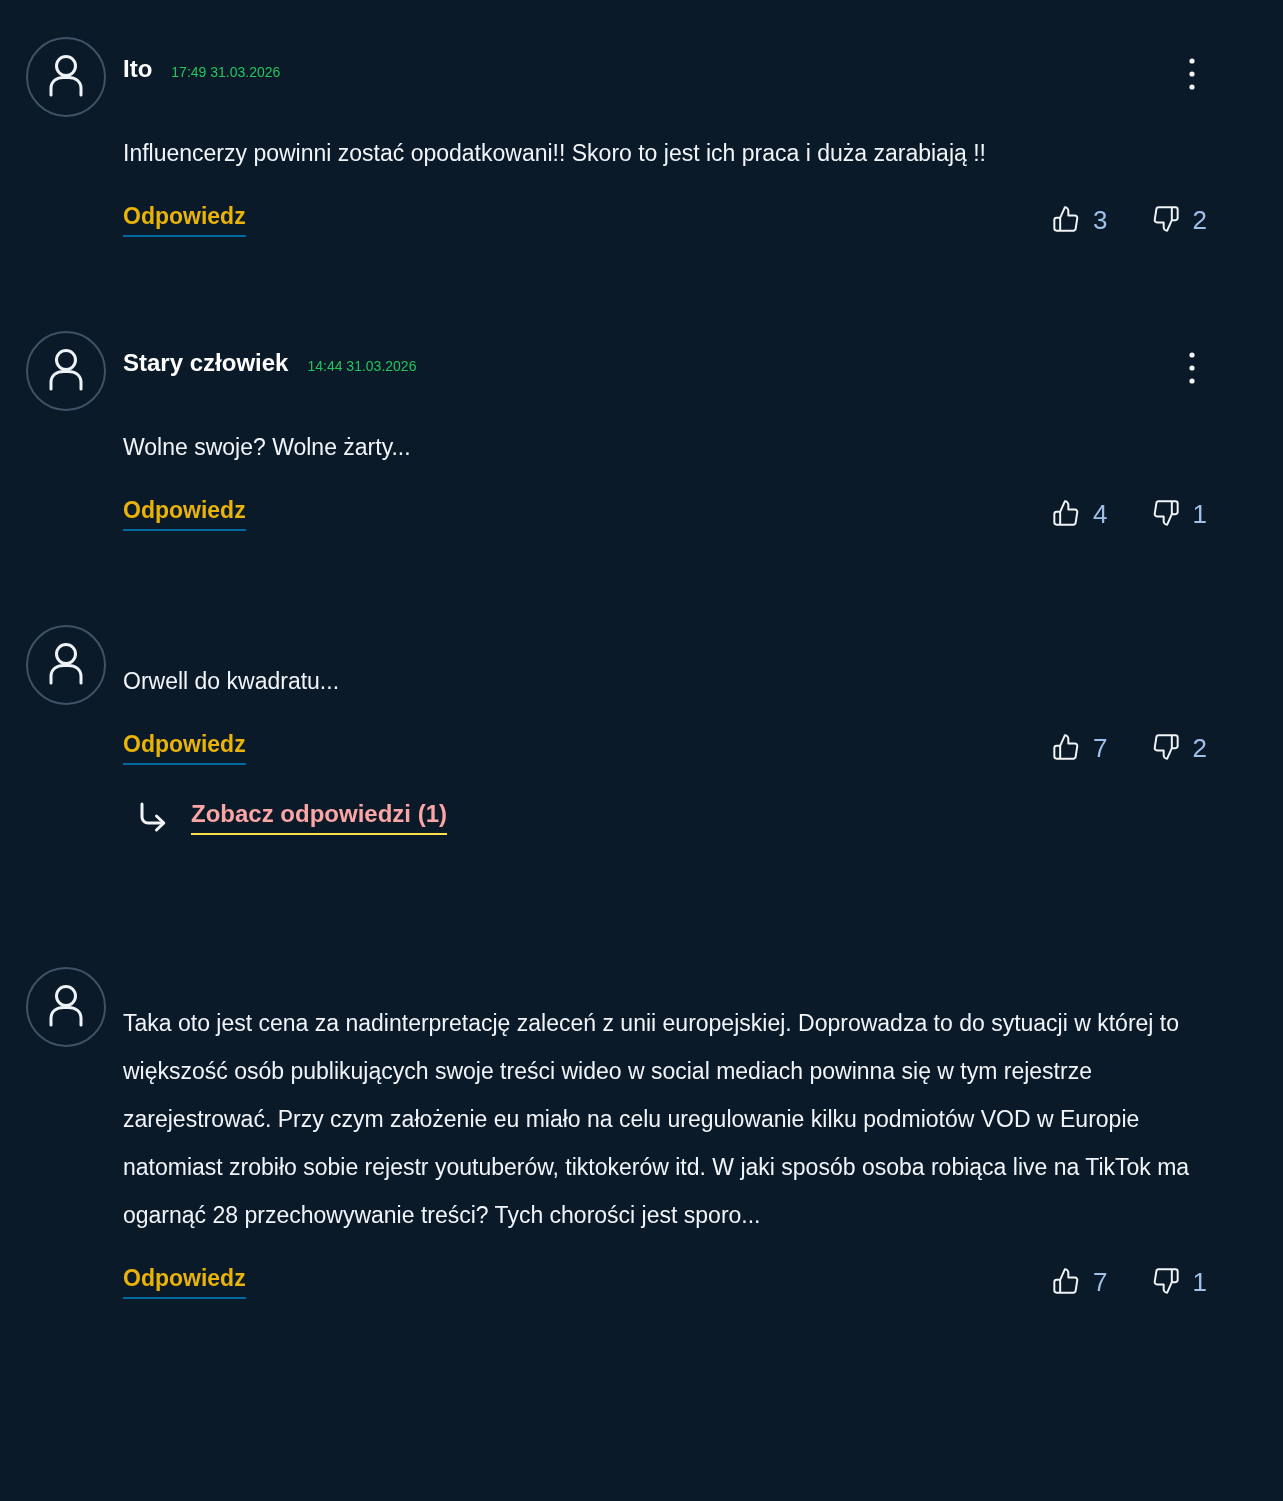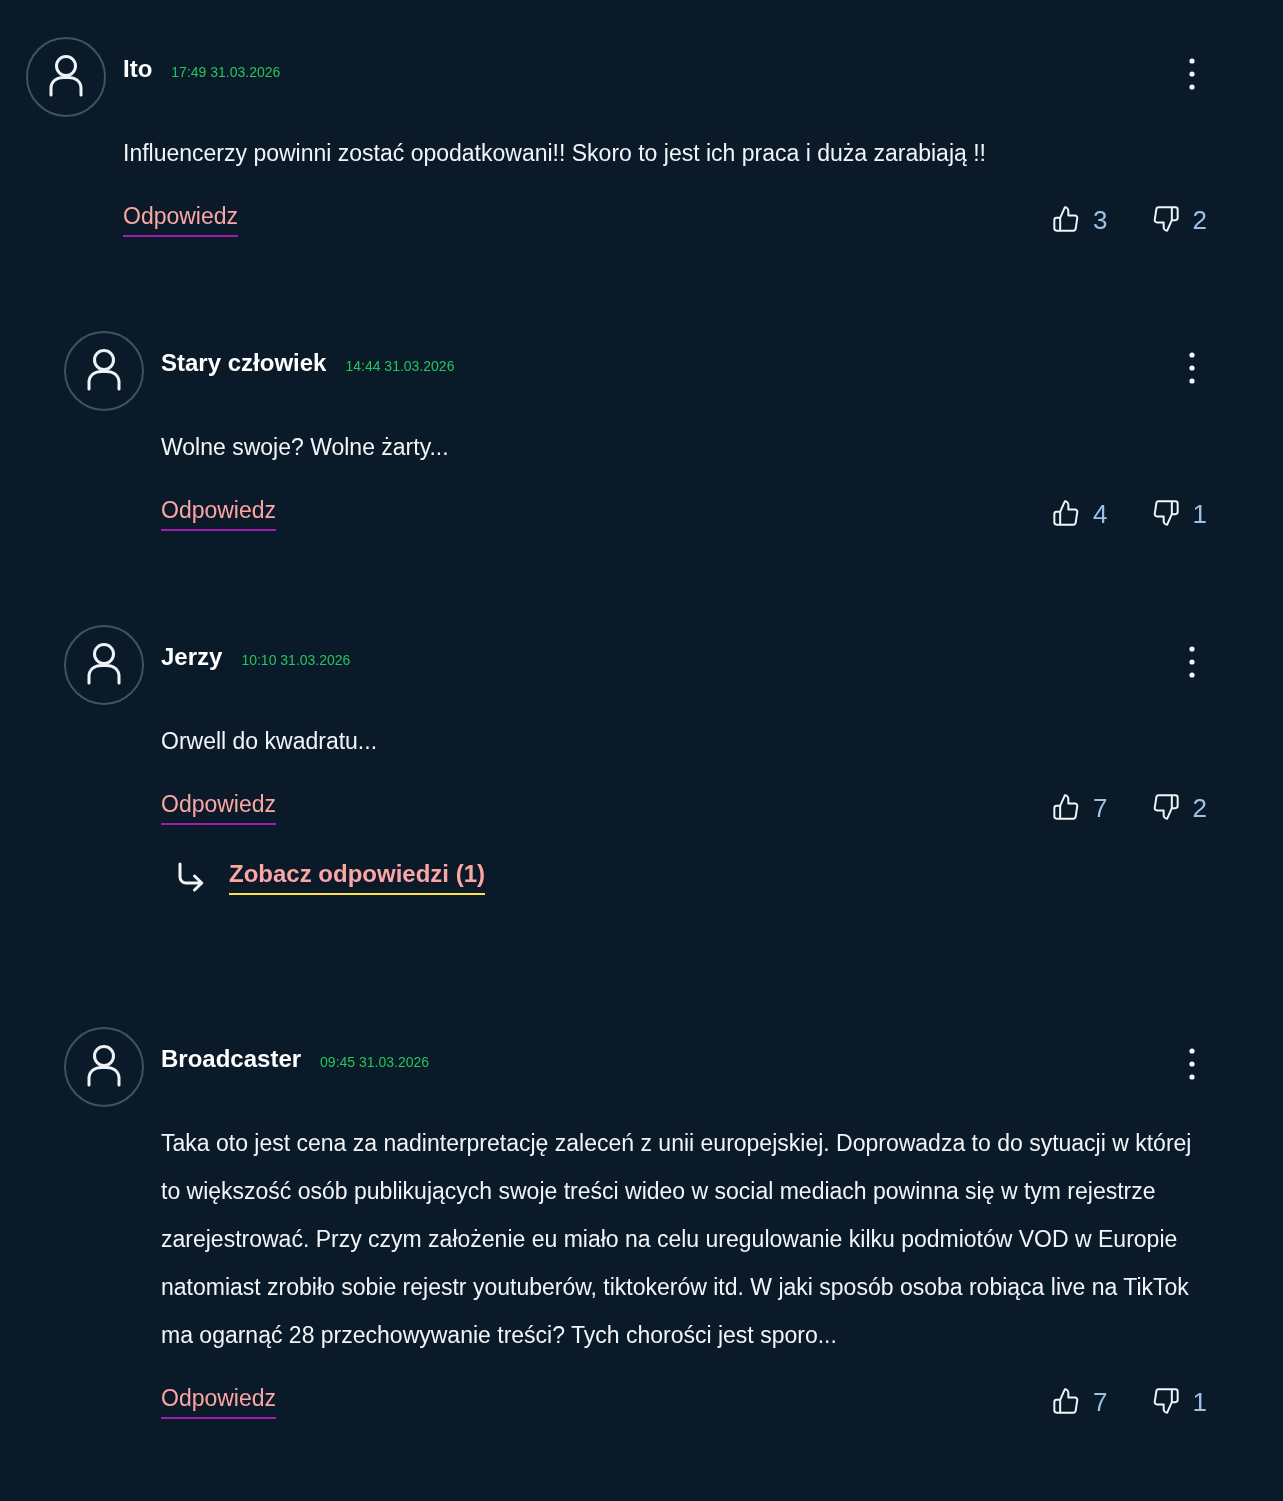--- a/index.html
+++ b/index.html
@@ -10,21 +10,21 @@
     font-family: "Liberation Sans", sans-serif;
     color: #f1f5f9;
   }
   .comments { padding-top: 37px; }
   .comment {
     display: flex;
     gap: 17px;
     padding-left: 26px;
     padding-right: 76px;
   }
-  .comment + .comment { margin-top: 94px; margin-left: 38px; }
+  .comment + .comment { margin-top: 94px; }
   .comment--gap-lg { margin-top: 132px !important; }
 
   .avatar {
     flex: 0 0 80px;
     width: 80px; height: 80px;
     border: 2px solid #3f5266;
     border-radius: 50%;
     display: flex; align-items: center; justify-content: center;
   }
   .avatar svg { display: block; }
@@ -65,24 +65,24 @@
   }
 
   .actions {
     margin-top: 26px;
     display: flex;
     align-items: center;
     justify-content: space-between;
   }
   .reply-link {
     font-size: 23px;
-    font-weight: normal;
-    color: #fca5a5;
+    font-weight: bold;
+    color: #eab308;
     text-decoration: none;
-    border-bottom: 2px solid #a21caf;
+    border-bottom: 2px solid #0369a1;
     padding-bottom: 5px;
     cursor: pointer;
   }
   .votes { display: flex; align-items: center; }
   .vote-btn {
     background: none; border: none; cursor: pointer;
     color: #f2f5f8;
     display: flex; align-items: center;
     padding: 0;
   }
@@ -228,29 +228,20 @@
 
   <article class="comment">
     <div class="avatar">
       <span>
           <svg width="80" height="80" viewBox="0 0 80 80">
             <use href="#ic-person"></use>
           </svg>
         </span>
     </div>
     <div class="content">
-      <header class="chead">
-        <span class="author">Jerzy</span>
-        <span class="time">10:10 31.03.2026</span>
-        <button class="kebab">
-          <span><svg width="14" height="36" viewBox="0 0 14 36">
-                <use href="#ic-kebab"></use>
-              </svg></span>
-        </button>
-      </header>
       <p class="cbody">Orwell do kwadratu...</p>
       <div class="actions">
         <a class="reply-link">Odpowiedz</a>
         <div class="votes">
           <div class="vote-group">
             <button class="vote-btn">
               <span><svg width="28" height="28" viewBox="0 0 24 24">
                     <use href="#ic-thumb-up"></use>
                   </svg></span>
             </button>
@@ -279,29 +270,20 @@
 
   <article class="comment comment--gap-lg">
     <div class="avatar">
       <span>
           <svg width="80" height="80" viewBox="0 0 80 80">
             <use href="#ic-person"></use>
           </svg>
         </span>
     </div>
     <div class="content">
-      <header class="chead">
-        <span class="author">Broadcaster</span>
-        <span class="time">09:45 31.03.2026</span>
-        <button class="kebab">
-          <span><svg width="14" height="36" viewBox="0 0 14 36">
-                <use href="#ic-kebab"></use>
-              </svg></span>
-        </button>
-      </header>
       <p class="cbody">Taka oto jest cena za nadinterpretację zaleceń z unii europejskiej. Doprowadza to do sytuacji w której to większość osób publikujących swoje treści wideo w social mediach powinna się w tym rejestrze zarejestrować. Przy czym założenie eu miało na celu uregulowanie kilku podmiotów VOD w Europie natomiast zrobiło sobie rejestr youtuberów, tiktokerów itd. W jaki sposób osoba robiąca live na TikTok ma ogarnąć 28 przechowywanie treści? Tych chorości jest sporo...</p>
       <div class="actions">
         <a class="reply-link">Odpowiedz</a>
         <div class="votes">
           <div class="vote-group">
             <button class="vote-btn">
               <span><svg width="28" height="28" viewBox="0 0 24 24">
                     <use href="#ic-thumb-up"></use>
                   </svg></span>
             </button>

